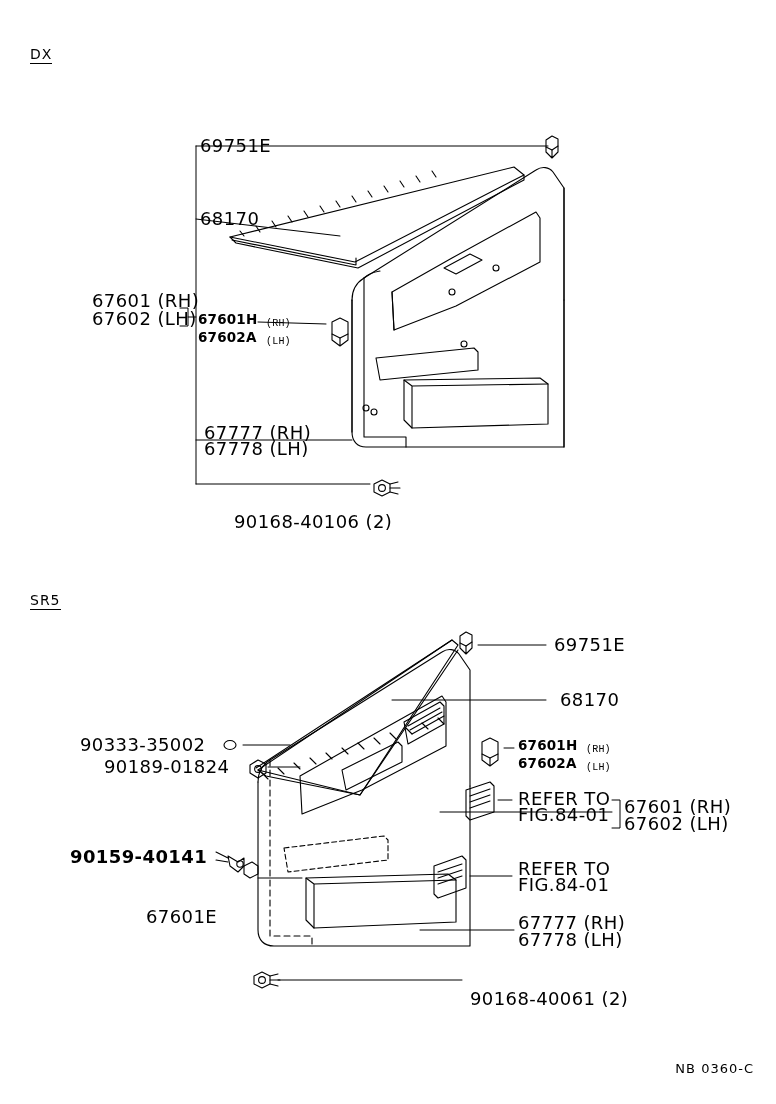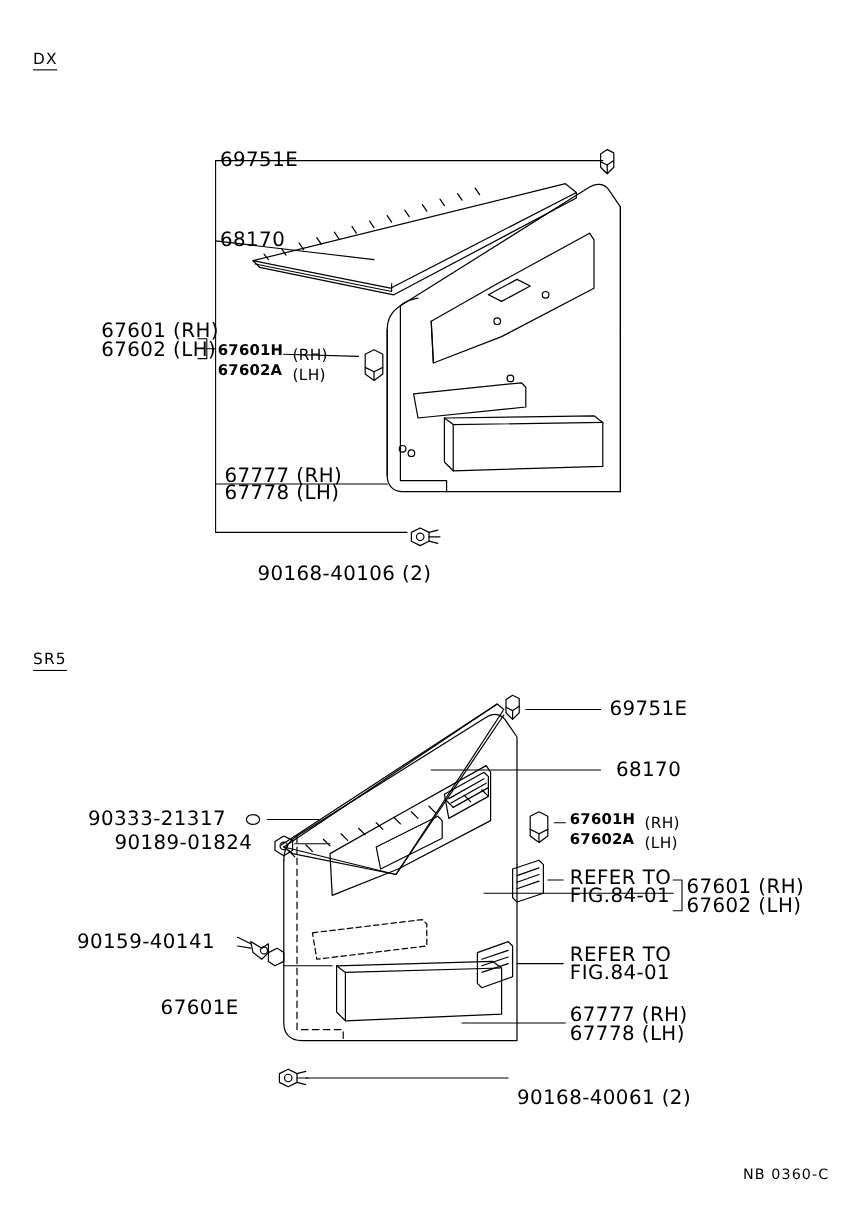--- a/index.html
+++ b/index.html
@@ -35,22 +35,23 @@
     letter-spacing: 0.4px;
     white-space: pre;
     line-height: 15px;
   }
   .lbl.big {
     font-size: 13.5px;
     font-weight: bold;
     letter-spacing: 0.2px;
   }
   .lbl.sm {
-    font-size: 14px;
+    font-size: 10px;
     letter-spacing: 0.2px;
+    font-family: Liberation Mono, monospace;
   }
   .section-title {
     position: absolute;
     font-size: 14px;
     letter-spacing: 1px;
     border-bottom: 1.5px solid #000;
     padding-bottom: 1px;
   }
   .footer-code {
     position: absolute;
@@ -198,24 +199,24 @@
   <div class="lbl sm" style="left:266px; top:334px;">(LH)</div>
 
   <div class="lbl" style="left:204px; top:425px;">67777 (RH)</div>
   <div class="lbl" style="left:204px; top:441px;">67778 (LH)</div>
 
   <div class="lbl" style="left:234px; top:479px;margin-top:35px;">90168-40106 (2)</div>
 
   <div class="lbl" style="left:554px; top:637px;">69751E</div>
   <div class="lbl" style="left:560px; top:692px;">68170</div>
 
-  <div class="lbl" style="left:80px; top:737px;">90333-21317</div>
+  <div class="lbl" style="left:80px; top:737px;">90333-35002</div>
   <div class="lbl" style="left:104px; top:759px;">90189-01824</div>
 
-  <div class="lbl" style="left:70px; top:849px;">90159-40141</div>
+  <div class="lbl" style="left:70px; top:849px;font-weight:bold;">90159-40141</div>
   <div class="lbl" style="left:146px; top:909px;">67601E</div>
 
   <div class="lbl big" style="left:518px; top:738px;">67601H</div>
   <div class="lbl sm" style="left:586px; top:742px;">(RH)</div>
   <div class="lbl big" style="left:518px; top:756px;">67602A</div>
   <div class="lbl sm" style="left:586px; top:760px;">(LH)</div>
 
   <div class="lbl" style="left:518px; top:791px;">REFER TO</div>
   <div class="lbl" style="left:518px; top:807px;">FIG.84-01</div>
 

